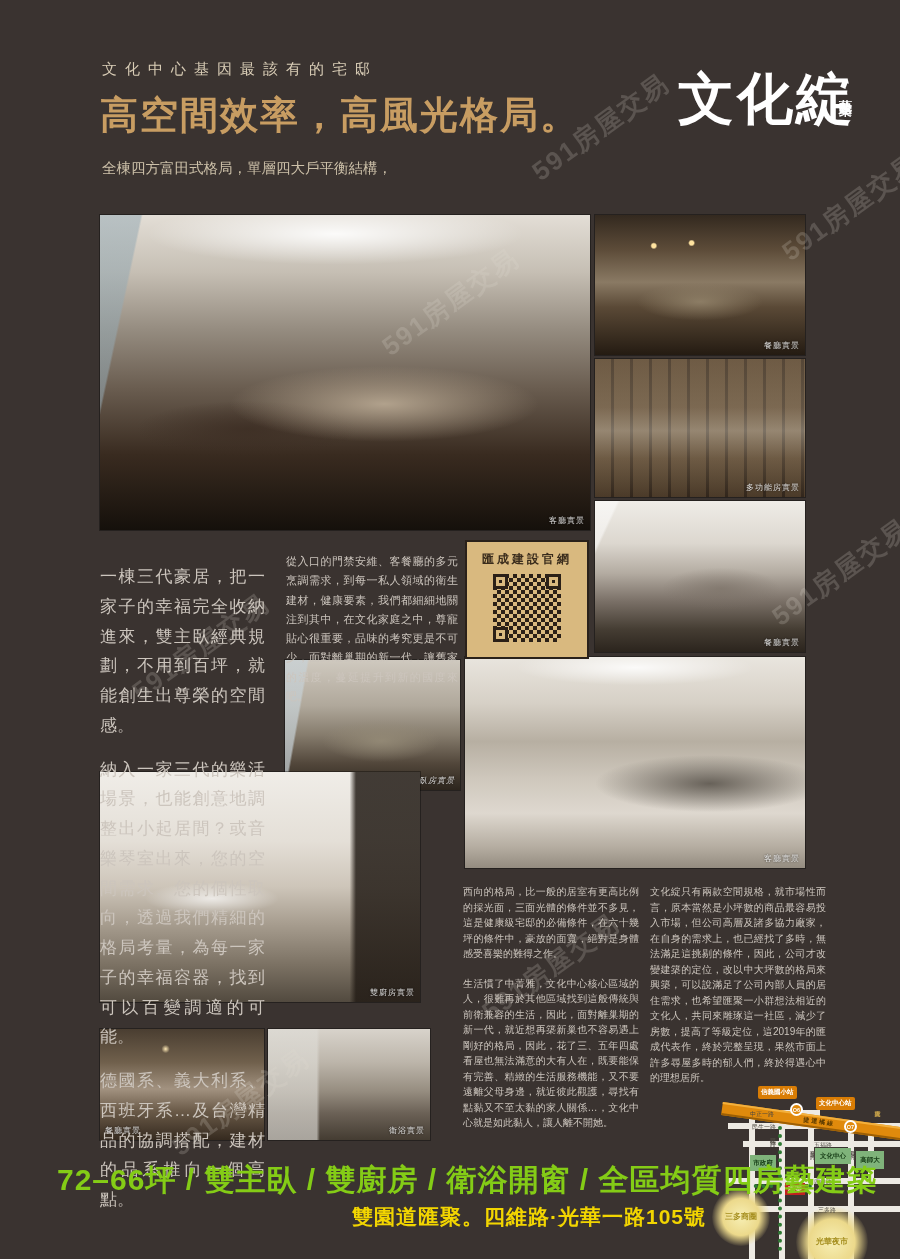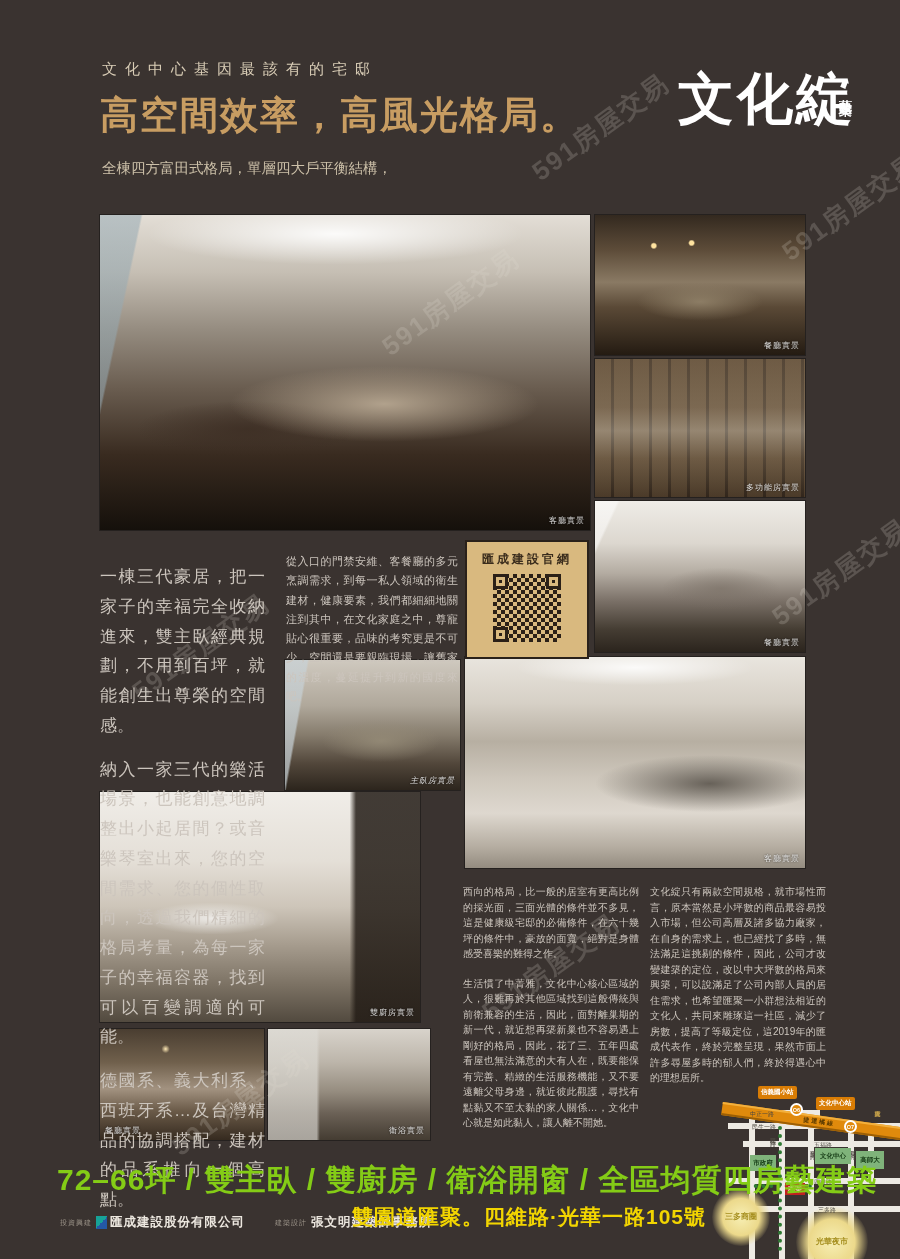--- a/index.html
+++ b/index.html
@@ -169,21 +169,21 @@
   </div>
   <div class="photo sc-marble" style="left:595px;top:501px;width:210px;height:151px;">
     <span class="caption">餐廳實景</span>
   </div>
   <div class="photo sc-wide" style="left:465px;top:657px;width:340px;height:211px;">
     <span class="caption">客廳實景</span>
   </div>
   <div class="photo sc-bed" style="left:285px;top:660px;width:175px;height:130px;font-style:italic;">
     <span class="caption">主臥房實景</span>
   </div>
-  <div class="photo sc-kitchen" style="left:100px;top:792px;width:320px;height:230px;">
+  <div class="photo sc-kitchen" style="left:100px;top:772px;width:320px;height:230px;">
     <span class="caption">雙廚房實景</span>
   </div>
   <div class="photo sc-nook" style="left:100px;top:1029px;width:164px;height:111px;">
     <span class="caption left">餐廳實景</span>
   </div>
   <div class="photo sc-bath" style="left:268px;top:1029px;width:162px;height:111px;">
     <span class="caption">衛浴實景</span>
   </div>
 
   <div class="qr-box">
@@ -200,21 +200,21 @@
         </div>
     </div>
   </div>
 
   <div class="col col-a">
     <p>一棟三代豪居，把一家子的幸福完全收納進來，雙主臥經典規劃，不用到百坪，就能創生出尊榮的空間感。</p>
     <p>納入一家三代的樂活場景，也能創意地調整出小起居間？或音樂琴室出來，您的空間需求、您的個性取向，透過我們精細的格局考量，為每一家子的幸福容器，找到可以百變調適的可能。</p>
     <p>德國系、義大利系、西班牙系…及台灣精品的協調搭配，建材的品系推向一個高點。</p>
   </div>
   <div class="col col-b">
-    <p>從入口的門禁安維、客餐廳的多元烹調需求，到每一私人領域的衛生建材，健康要素，我們都細細地關注到其中，在文化家庭之中，尊寵貼心很重要，品味的考究更是不可少，空間還是要親臨現場，讓舊家的溫度，蔓延提升到新的國度來吧。</p>
+    <p>從入口的門禁安維、客餐廳的多元烹調需求，到每一私人領域的衛生建材，健康要素，我們都細細地關注到其中，在文化家庭之中，尊寵貼心很重要，品味的考究更是不可少，面對離巢期的新一代，讓舊家的溫度，蔓延提升到新的國度來吧。</p>
   </div>
   <div class="col col-c">
     <p>西向的格局，比一般的居室有更高比例的採光面，三面光體的條件並不多見，這是健康級宅邸的必備條件，在六十幾坪的條件中，豪放的面寬，絕對是身體感受喜樂的難得之作。</p>
     <p>生活慣了中菁雅，文化中心核心區域的人，很難再於其他區域找到這般傳統與前衛兼容的生活，因此，面對離巢期的新一代，就近想再築新巢也不容易遇上剛好的格局，因此，花了三、五年四處看屋也無法滿意的大有人在，既要能保有完善、精緻的生活服務機能，又不要遠離父母身邊，就近彼此觀護，尋找有點黏又不至太黏的家人關係…，文化中心就是如此黏人，讓人離不開她。</p>
   </div>
   <div class="col col-d">
     <p>文化綻只有兩款空間規格，就市場性而言，原本當然是小坪數的商品最容易投入市場，但公司高層及諸多協力廠家，在自身的需求上，也已經找了多時，無法滿足這挑剔的條件，因此，公司才改變建築的定位，改以中大坪數的格局來興築，可以說滿足了公司內部人員的居住需求，也希望匯聚一小群想法相近的文化人，共同來雕琢這一社區，減少了房數，提高了等級定位，這2019年的匯成代表作，終於完整呈現，果然市面上許多尋屋多時的郁人們，終於得遇心中的理想居所。</p>
   </div>
 
   <div class="map">
@@ -256,28 +256,20 @@
     <div class="lm" style="left:117px;top:70px;width:36px;height:16px;">文化中心</div>
     <div class="lm" style="left:158px;top:73px;width:28px;height:18px;">高師大</div>
 
     <div class="site" style="left:87px;top:105px;width:20px;height:12px;">本案</div>
 
     <div class="glow" style="left:14px;top:110px;width:58px;height:58px;">三多商圈</div>
     <div class="glow" style="left:98px;top:128px;width:72px;height:72px;">光華夜市</div>
   </div>
 
   <div class="headline">72–66坪 / 雙主臥 / 雙廚房 / 衛浴開窗 / 全區均質四房藝建築</div>
-  <div class="credits">
-    <span class="credit-label">投資興建</span>
-    <span class="brand-mark"></span>
-    <span class="credit-name">匯成建設股份有限公司</span>
-    <span class="credit-gap"></span>
-    <span class="credit-label">建築設計</span>
-    <span class="credit-name">張文明建築師事務所</span>
-  </div>
   <div class="address">雙園道匯聚。四維路·光華一路105號</div>
 
   <div class="wm" style="left:520px;top:110px;">591房屋交易</div>
   <div class="wm" style="left:770px;top:190px;">591房屋交易</div>
   <div class="wm" style="left:370px;top:285px;">591房屋交易</div>
   <div class="wm" style="left:120px;top:630px;">591房屋交易</div>
   <div class="wm" style="left:760px;top:555px;">591房屋交易</div>
   <div class="wm" style="left:470px;top:950px;">591房屋交易</div>
   <div class="wm" style="left:160px;top:1085px;">591房屋交易</div>
 

